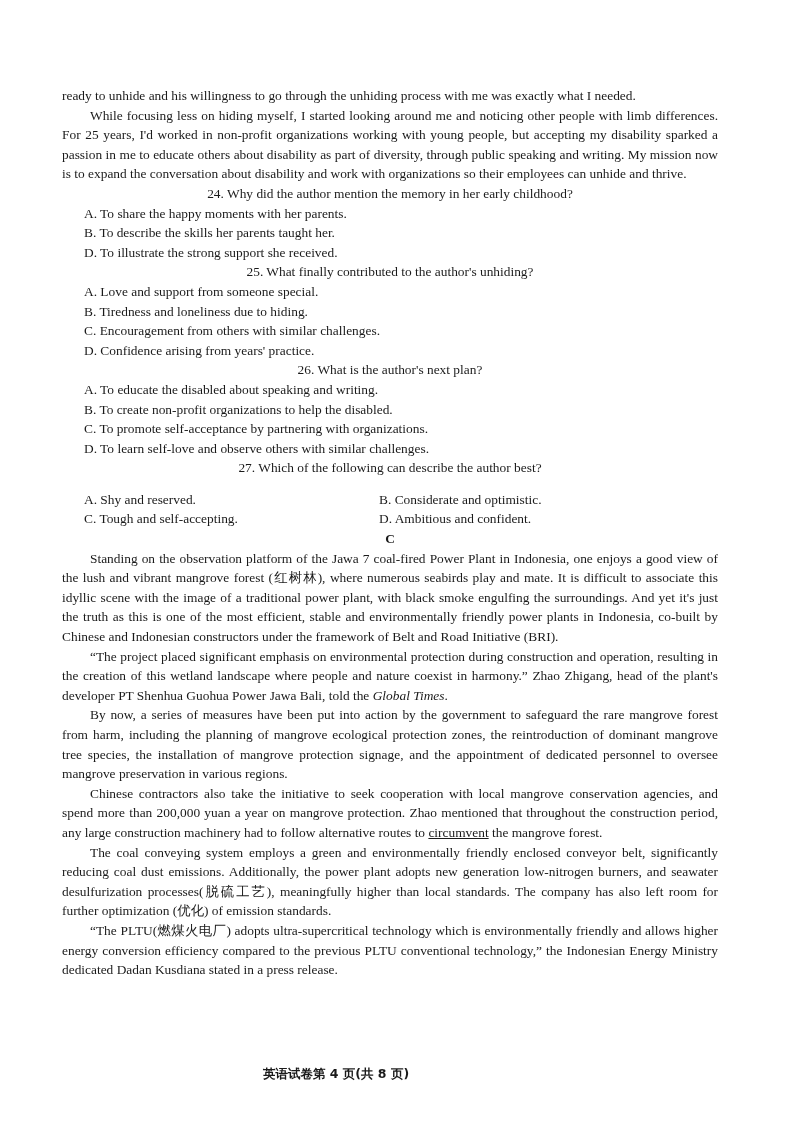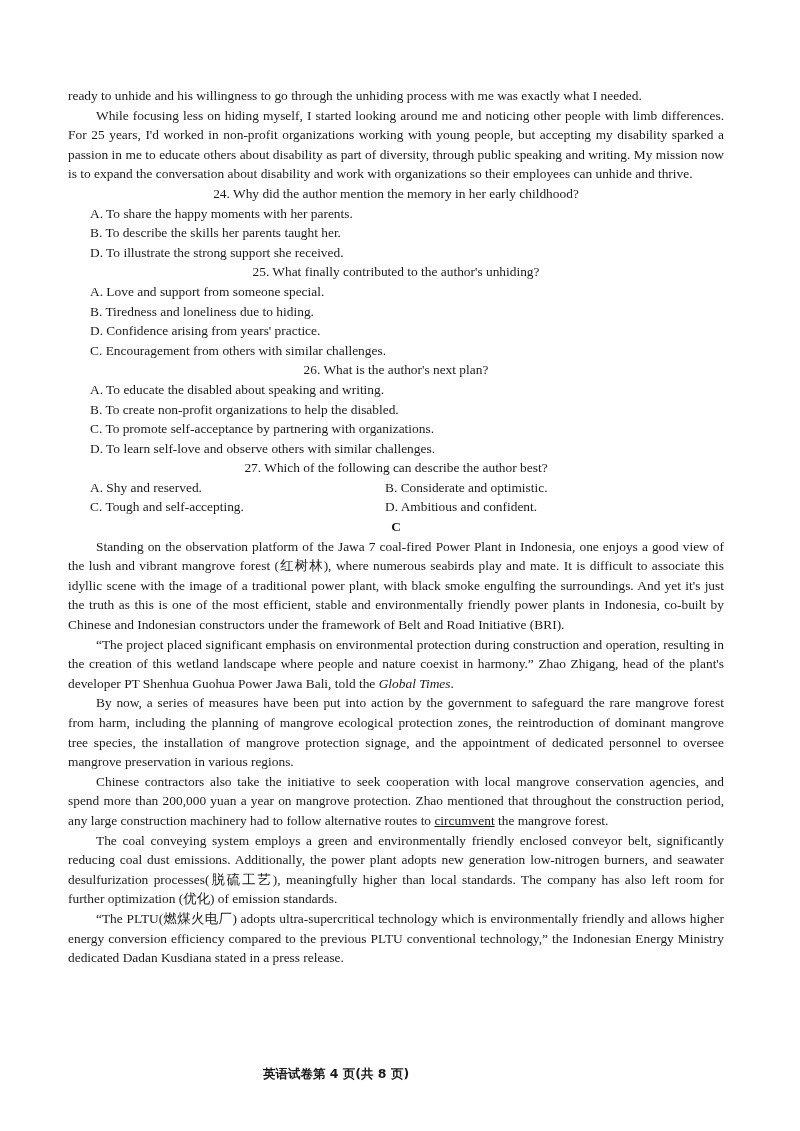--- a/index.html
+++ b/index.html
@@ -2,28 +2,28 @@
 <html><head>
 <meta charset="utf-8">
 <style>
   html, body { margin: 0; padding: 0; background: #ffffff; }
   body {
     width: 800px; height: 1131px; position: relative; overflow: hidden;
     font-family: "Liberation Serif", "DejaVu Serif", serif;
     color: #1a1a1a;
   }
   .page {
-    position: absolute; left: 68px; top: 86px; width: 656px;
+    position: absolute; left: 62px; top: 86px; width: 656px;
     font-size: 13.4px; line-height: 19.6px;
   }
   .para { margin: 0; text-align: justify; text-indent: 28px; }
   .para.noindent { text-indent: 0; }
   .q { margin: 0; text-align: center; }
   .opt { margin: 0 0 0 22px; }
-  .opt-grid { display: grid; grid-template-columns: 295px 1fr; margin-left: 22px; }
+  .opt-grid { display: grid; grid-template-columns: 295px 1fr; margin-left: 22px; margin-top: 12px; }
   .opt-grid .opt { margin: 0; }
   .section-letter { text-align: center; font-weight: bold; margin: 0; }
   .underline { text-decoration: underline; }
   em.title { font-style: italic; }
   .footer {
     position: absolute; left: 0; width: 672px; top: 1066px;
     text-align: center; font-size: 12.5px; font-weight: bold;
     font-family: "DejaVu Sans", sans-serif;
   }
 </style>
@@ -38,22 +38,22 @@
     <p class="q">24. Why did the author mention the memory in her early childhood?</p>
     <p class="opt">A. To share the happy moments with her parents.</p>
     <p class="opt">B. To describe the skills her parents taught her.</p>
     <p class="opt">D. To illustrate the strong support she received.</p>
   </div>
 
   <div>
     <p class="q">25. What finally contributed to the author's unhiding?</p>
     <p class="opt">A. Love and support from someone special.</p>
     <p class="opt">B. Tiredness and loneliness due to hiding.</p>
+    <p class="opt">C. Encouragement from others with similar challenges.</p>
     <p class="opt">D. Confidence arising from years' practice.</p>
-    <p class="opt">C. Encouragement from others with similar challenges.</p>
   </div>
 
   <div>
     <p class="q">26. What is the author's next plan?</p>
     <p class="opt">A. To educate the disabled about speaking and writing.</p>
     <p class="opt">B. To create non-profit organizations to help the disabled.</p>
     <p class="opt">C. To promote self-acceptance by partnering with organizations.</p>
     <p class="opt">D. To learn self-love and observe others with similar challenges.</p>
   </div>
 

